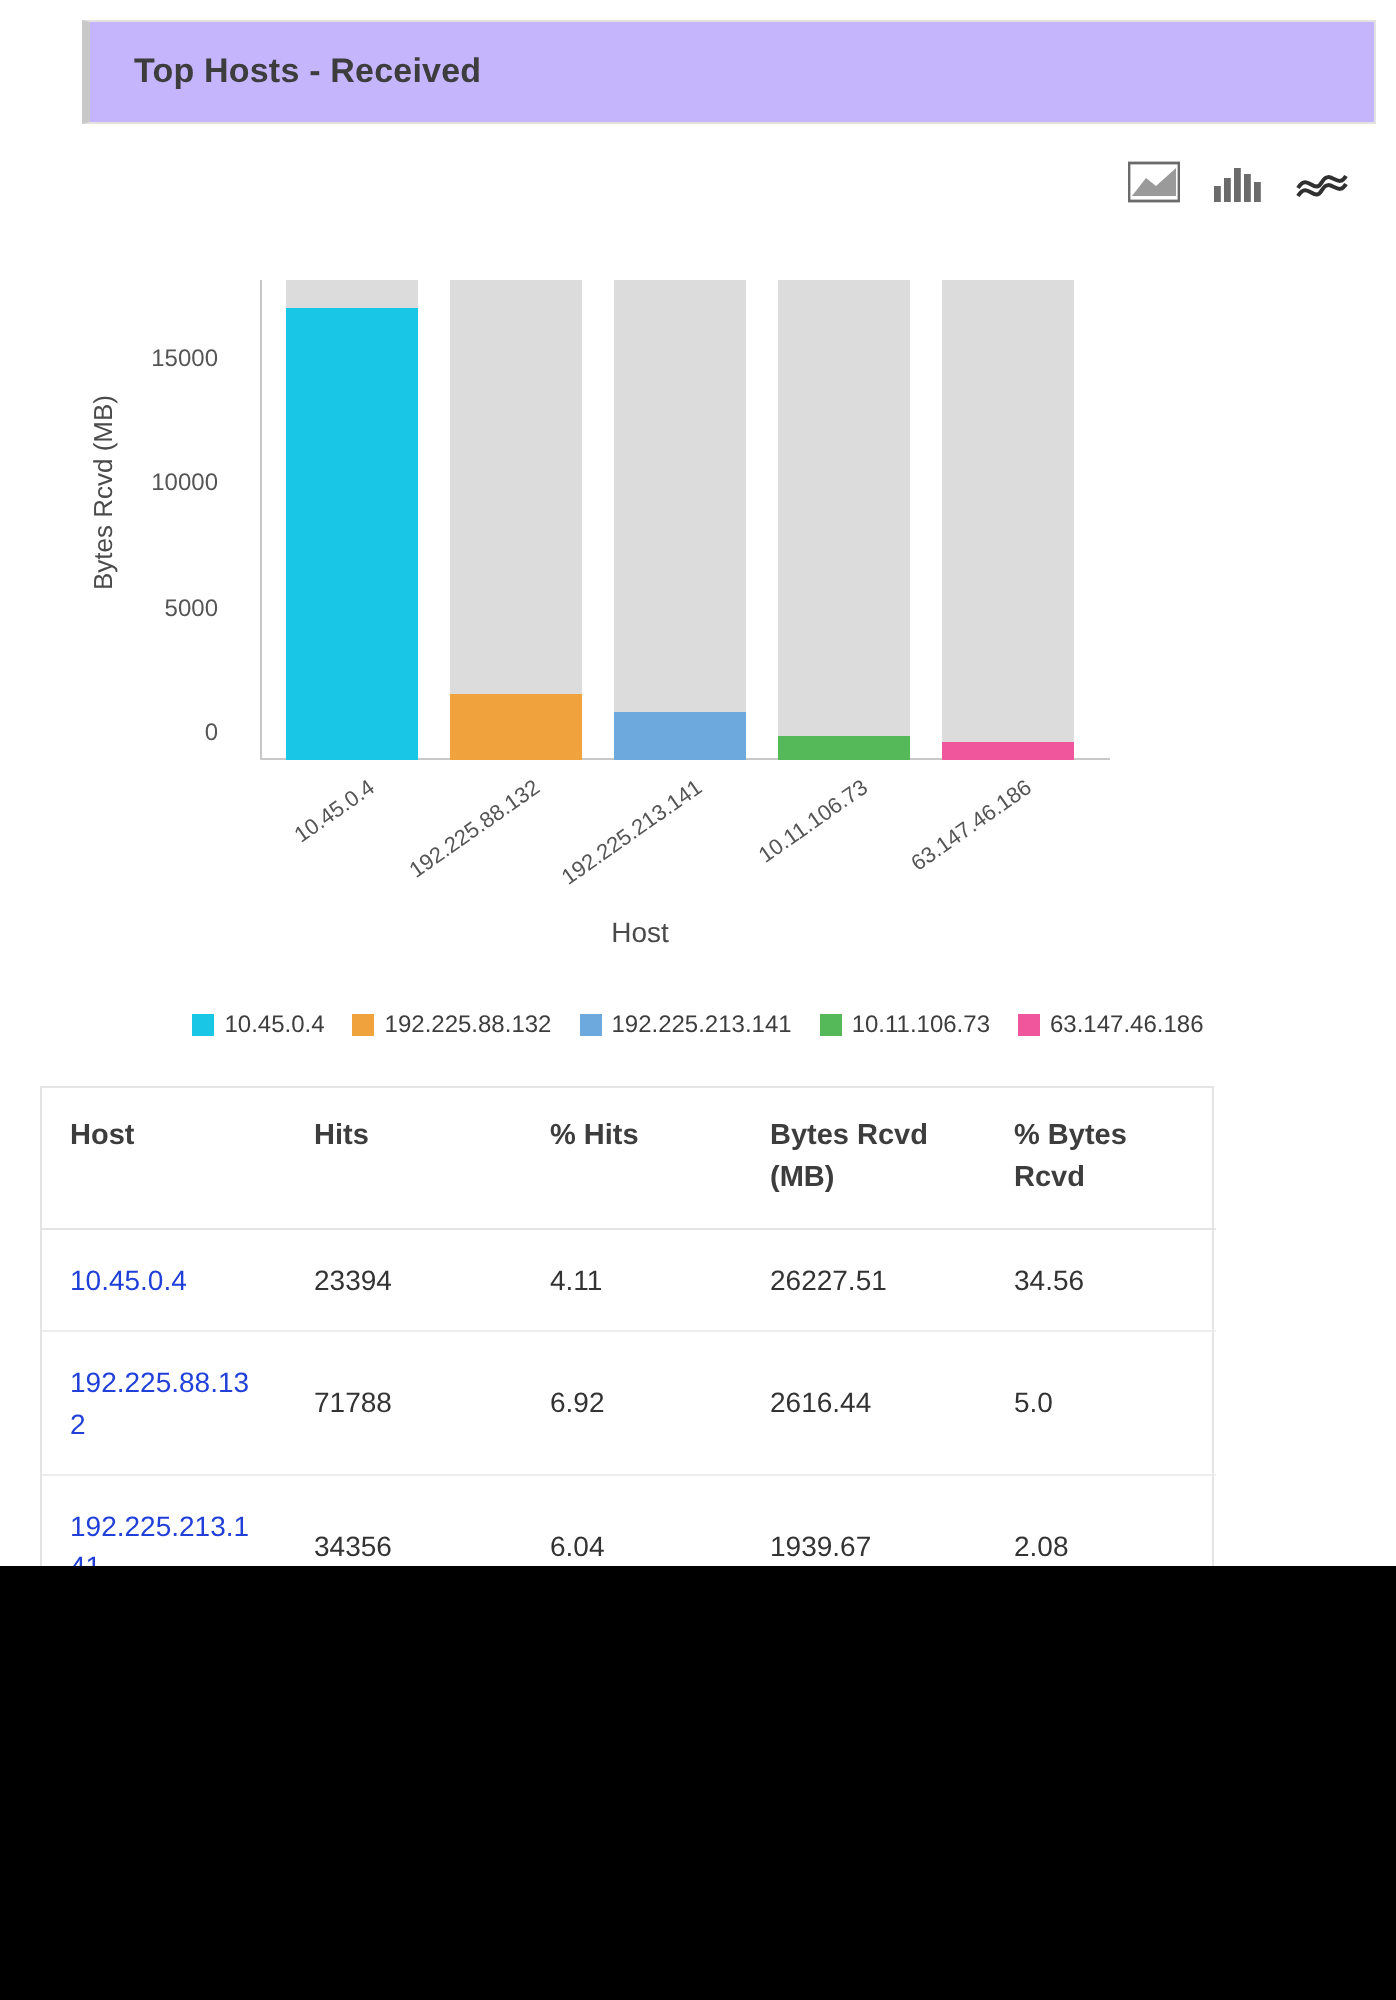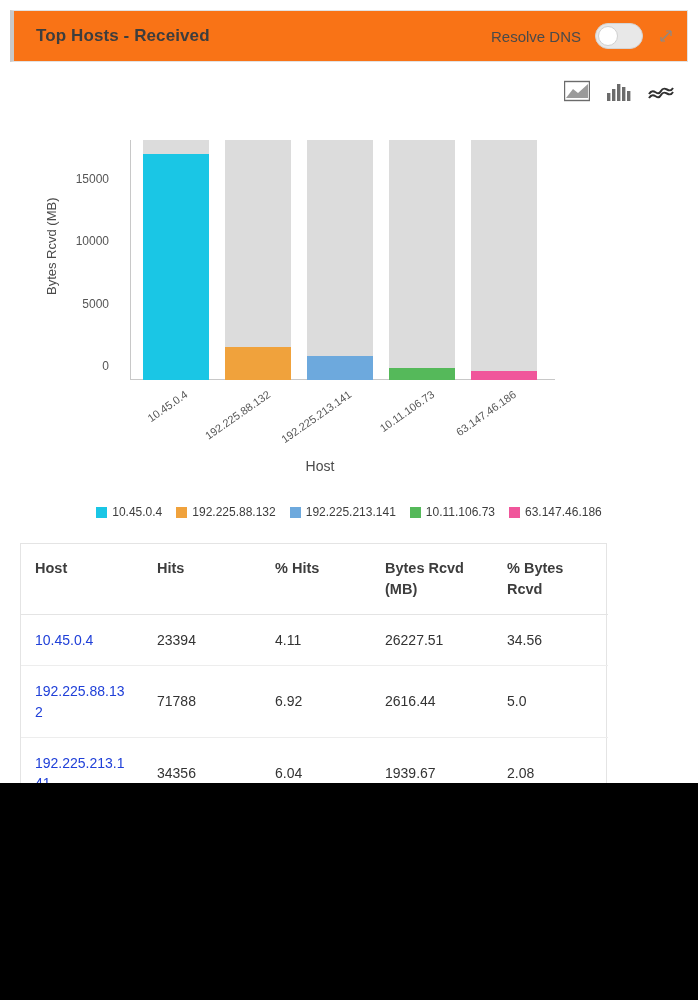--- a/index.html
+++ b/index.html
@@ -33,27 +33,28 @@
   
   .widget {
     position: absolute;
     left: 10px;
     top: 10px;
     width: 678px;
     background: #ffffff;
   }
   .widget-header {
     height: 52px;
-    background: #f97316;
+    background: #c4b5fd;
     border: 1px solid #e2e2e2;
     border-left: 4px solid #c9c9c9;
     box-sizing: border-box;
     display: flex;
     align-items: center;
     padding: 0 14px 0 22px;
+    margin-left: 31px;
   }
   .widget-title {
     font-size: 17px;
     font-weight: bold;
     color: #3d3d3d;
     letter-spacing: 0.1px;
   }
   .header-right {
     margin-left: auto;
     display: flex;
@@ -257,33 +258,20 @@
 </style>
 </head>
 <body>
 
 <div class="page">
 
   <div class="widget">
 
     <div class="widget-header">
       <div class="widget-title">Top Hosts - Received</div>
-      <div class="header-right">
-        <span class="dns-label">Resolve DNS</span>
-        <div class="toggle">
-          <span class="knob"></span>
-        </div>
-        <div class="collapse-icon">
-          <svg width="15" height="15" viewBox="0 0 15 15" aria-hidden="true">
-            <path d="M13 2 L3 12" stroke="#8a8a8a" stroke-width="1.2" fill="none"></path>
-            <path d="M13 2 L13 7 M13 2 L8 2" stroke="#8a8a8a" stroke-width="1.2" fill="none"></path>
-            <path d="M3 12 L3 8 M3 12 L7 12" stroke="#8a8a8a" stroke-width="1.2" fill="none"></path>
-          </svg>
-        </div>
-      </div>
     </div>
 
     <div class="chart-icons">
       <span class="ic">
         <svg width="26" height="22" viewBox="0 0 26 22">
           <rect x="0.5" y="1.5" width="25" height="19" fill="#ffffff" stroke="#6b6b6b" stroke-width="1.4"></rect>
           <path d="M2 18 L9 9 L14 13 L24 4 L24 18 Z" fill="#9a9a9a"></path>
         </svg>
       </span>
       <span class="ic">

